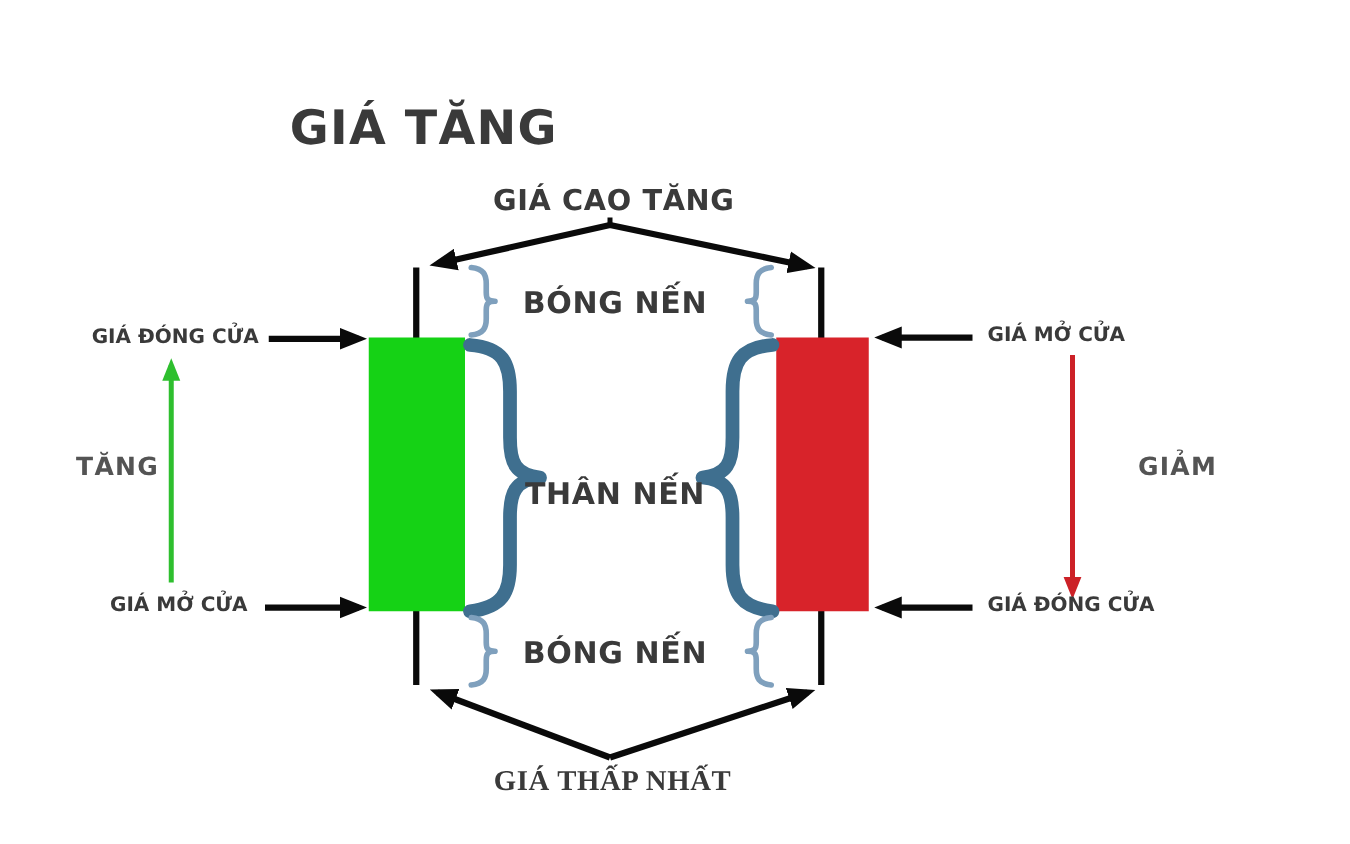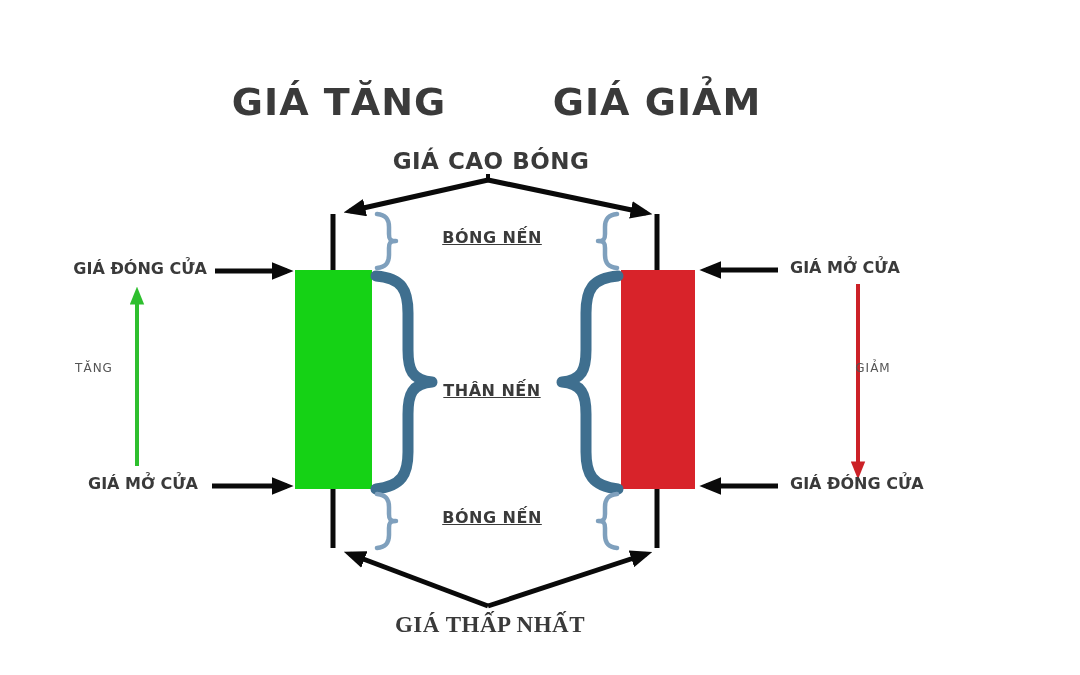--- a/index.html
+++ b/index.html
@@ -10,23 +10,23 @@
     margin-top:28px;
   }
   .stage svg{position:absolute;left:0;top:0;}
   .lbl{
     position:absolute;white-space:nowrap;
     color:var(--text-dark,#3a3a3a);font-weight:bold;
   }
   .center{transform:translateX(-50%);}
   .title{font-size:38px;letter-spacing:1px;}
   .hl{font-size:23px;letter-spacing:.5px;}
-  .mid{font-size:16px;letter-spacing:.5px;text-decoration:underline;}
+  .mid{font-size:24px;letter-spacing:.5px;}
   .side{font-size:16px;}
-  .word{font-size:12px;font-weight:normal;color:var(--text-gray,#545454);letter-spacing:1px;}
+  .word{font-size:20px;font-weight:bold;color:var(--text-gray,#545454);letter-spacing:1px;}
   
   .wick,.karrow{stroke:var(--ink,#0a0a0a);stroke-width:5;fill:none;stroke-linecap:butt;}
   .nub{stroke:var(--ink,#0a0a0a);stroke-width:4;}
   .mk-ink{fill:var(--ink,#0a0a0a);}
   .mk-green{fill:var(--arrow-green,#2ebf2e);}
   .mk-red{fill:var(--arrow-red,#cc2127);}
   .garrow{stroke:var(--arrow-green,#2ebf2e);stroke-width:4;fill:none;}
   .rarrow{stroke:var(--arrow-red,#cc2127);stroke-width:4;fill:none;}
   .candle-green{fill:var(--candle-green,#15d215);}
   .candle-red{fill:var(--candle-red,#d8232a);}
@@ -77,30 +77,29 @@
     <path class="brace-big" d="M 376,248 C 402,250 408,262 408,285 L 408,322 C 408,342 412,352 432,354 C 412,356 408,366 408,386 L 408,424 C 408,446 402,458 376,461"></path>
     <path class="brace-big" d="M 618,248 C 592,250 586,262 586,285 L 586,322 C 586,342 582,352 562,354 C 582,356 586,366 586,386 L 586,424 C 586,446 592,458 618,461"></path>
 
     <path class="brace-small" d="M 377,186 C 387,187 389,192 389,199 L 389,206 C 389,211 390,213 396,213 C 390,213 389,215 389,220 L 389,227 C 389,234 387,239 377,240"></path>
     <path class="brace-small" d="M 617,186 C 607,187 605,192 605,199 L 605,206 C 605,211 604,213 598,213 C 604,213 605,215 605,220 L 605,227 C 605,234 607,239 617,240"></path>
     <path class="brace-small" d="M 377,466 C 387,467 389,472 389,479 L 389,486 C 389,491 390,493 396,493 C 390,493 389,495 389,500 L 389,507 C 389,514 387,519 377,520"></path>
     <path class="brace-small" d="M 617,466 C 607,467 605,472 605,479 L 605,486 C 605,491 604,493 598,493 C 604,493 605,495 605,500 L 605,507 C 605,514 607,519 617,520"></path>
   </svg>
 
   <div class="lbl title center" style="left:339px;top:52px;">GIÁ TĂNG</div>
-  <div class="lbl title center" style="left:657px;top:52px;">GIÁ GIẢM</div>
 
-  <div class="lbl hl center" style="left:491px;top:120px;">GIÁ CAO BÓNG</div>
+  <div class="lbl hl center" style="left:491px;top:120px;">GIÁ CAO TĂNG</div>
   <div class="lbl hl center" style="left:490px;top:584px;font-family:Liberation Serif, serif;">GIÁ THẤP NHẤT</div>
 
   <div class="lbl mid center" style="left:492px;top:200px;">BÓNG NẾN</div>
   <div class="lbl mid center" style="left:492px;top:353px;">THÂN NẾN</div>
   <div class="lbl mid center" style="left:492px;top:480px;">BÓNG NẾN</div>
 
   <div class="lbl side" style="right:873px;top:231px;">GIÁ ĐÓNG CỬA</div>
   <div class="lbl side" style="right:882px;top:446px;">GIÁ MỞ CỬA</div>
   <div class="lbl side" style="left:790px;top:230px;">GIÁ MỞ CỬA</div>
   <div class="lbl side" style="left:790px;top:446px;">GIÁ ĐÓNG CỬA</div>
 
   <div class="lbl word center" style="left:94px;top:333px;">TĂNG</div>
-  <div class="lbl word center" style="left:873px;top:333px;">GIẢM</div>
+  <div class="lbl word center" style="left:942px;top:333px;">GIẢM</div>
 
 </div>
 
 </body></html>

